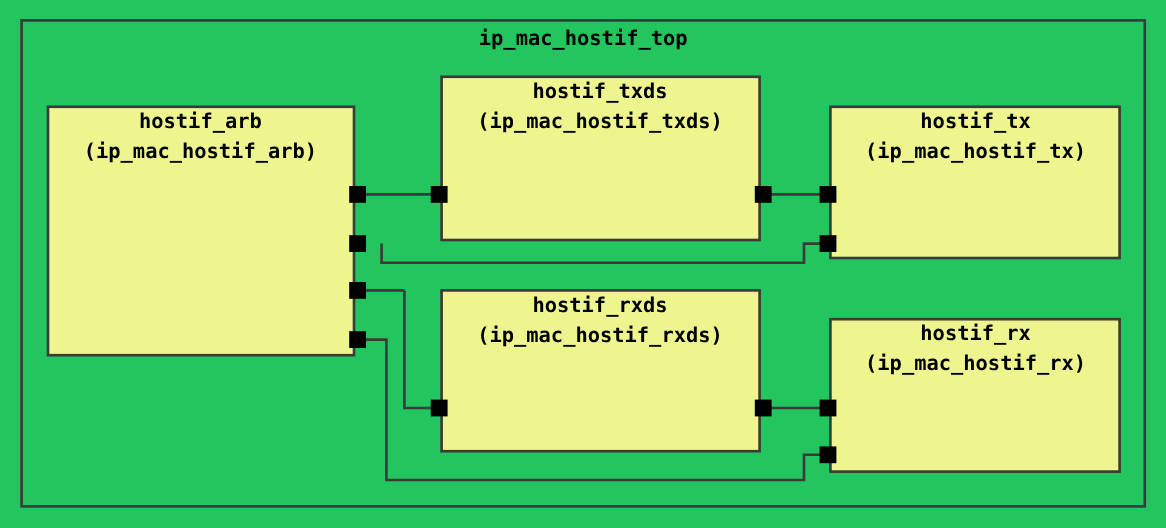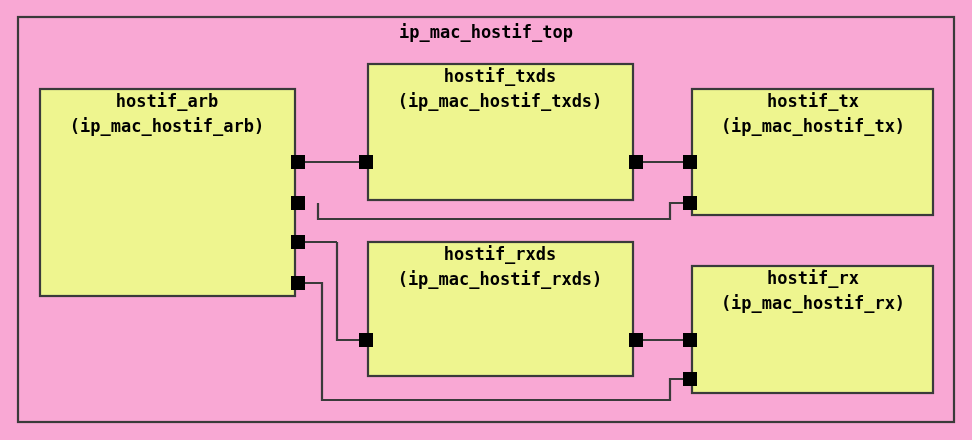--- a/index.html
+++ b/index.html
@@ -10,21 +10,21 @@
   body {
     width: 972px;
     height: 440px;
     font-family: "DejaVu Sans Mono", monospace;
     overflow: hidden;
   }
   #diagram-root {
     position: relative;
     width: 972px;
     height: 440px;
-    background: #f9a8d4;
+    background: #22c55e;
   }
   svg.diagram {
     display: block;
     width: 972px;
     height: 440px;
   }
   .block-rect {
     stroke: #3a3a3a;
     stroke-width: 2.2;
   }

